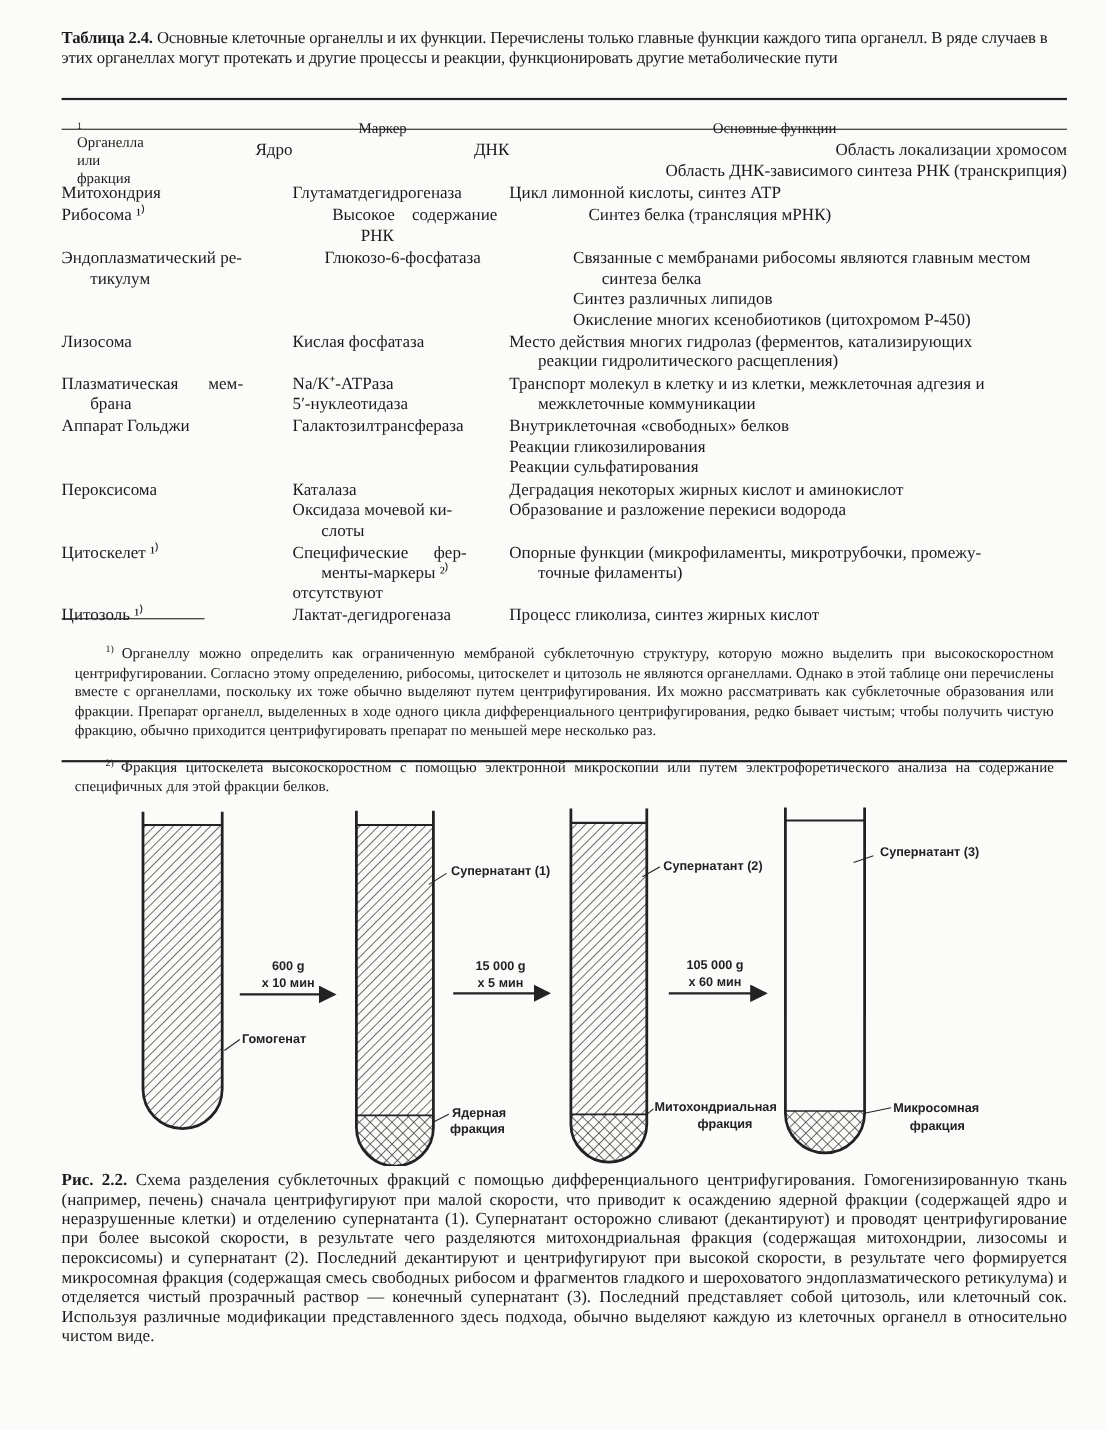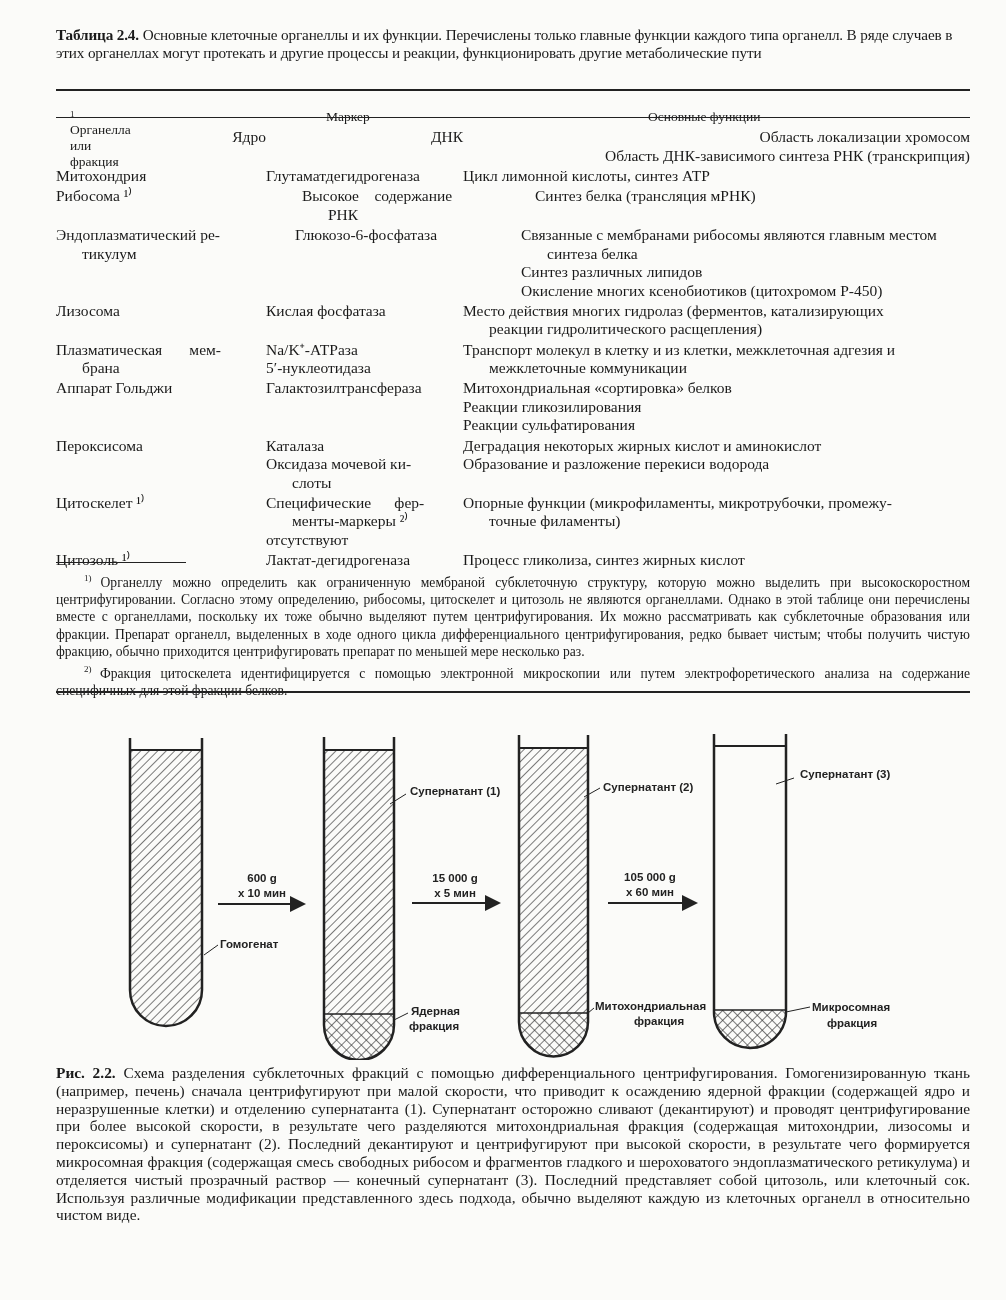--- a/index.html
+++ b/index.html
@@ -13,21 +13,21 @@
   .thead span { position: absolute; top: 13px; }
   .tbody { position: absolute; left: 56px; top: 128px; width: 914px; font-size: 15.5px; line-height: 18.6px; }
   .row { position: relative; display: flex; }
   .c1 { width: 210px; flex: none; }
   .c2 { width: 197px; flex: none; }
   .c3 { flex: 1; }
   .cell-line { display: block; }
   .ind { padding-left: 26px; }
   .fn { position: absolute; left: 56px; top: 570px; width: 914px; font-size: 13.6px; line-height: 17.4px;
         text-align: justify; }
-  .fn p { margin: 0; text-indent: 28px; }
+  .fn p { margin: 12px; text-indent: 28px; }
   sup { font-size: 9px; }
   .fig { position: absolute; left: 0; top: 720px; width: 1006px; height: 340px; }
   .figcap { position: absolute; left: 56px; top: 1064px; width: 914px; font-size: 15.4px; line-height: 17.8px;
             text-align: justify; }
   .figcap b { font-weight: bold; }
   .lbl { font-family: "Liberation Sans", sans-serif; font-size: 11.5px; font-weight: bold; fill: #222; }
 </style>
 </head>
 <body>
 
@@ -122,21 +122,21 @@
       </div>
     </div>
     <div class="row" style="margin-bottom: 1.5px;">
       <div class="c1">
         <span class="cell-line">Аппарат Гольджи</span>
       </div>
       <div class="c2">
         <span class="cell-line">Галактозилтрансфераза</span>
       </div>
       <div class="c3">
-        <span class="cell-line">Митохондриальная «сортировка» белков</span>
+        <span class="cell-line">Внутриклеточная «свободных» белков</span>
         <span class="cell-line">Реакции гликозилирования</span>
         <span class="cell-line">Реакции сульфатирования</span>
       </div>
     </div>
     <div class="row" style="margin-bottom: 1.5px;">
       <div class="c1">
         <span class="cell-line">Пероксисома</span>
       </div>
       <div class="c2">
         <span class="cell-line">Каталаза</span>
@@ -171,21 +171,21 @@
       </div>
       <div class="c3">
         <span class="cell-line">Процесс гликолиза, синтез жирных кислот</span>
       </div>
     </div>
   </div>
 <div class="rule" style="top:562px;left:56px;width:130px;height:1px;"></div>
 
 <div class="fn" id="footnotes">
     <p><sup>1) </sup><span> Органеллу можно определить как ограниченную мембраной субклеточную структуру, которую можно выделить при высокоскоростном центрифугировании. Согласно этому определению, рибосомы, цитоскелет и цитозоль не являются органеллами. Однако в этой таблице они перечислены вместе с органеллами, поскольку их тоже обычно выделяют путем центрифугирования. Их можно рассматривать как субклеточные образования или фракции. Препарат органелл, выделенных в ходе одного цикла дифференциального центрифугирования, редко бывает чистым; чтобы получить чистую фракцию, обычно приходится центрифугировать препарат по меньшей мере несколько раз.</span></p>
-    <p><sup>2) </sup><span> Фракция цитоскелета идентифицируется с помощью электронной микроскопии или путем электрофоретического анализа на содержание специфичных для этой фракции белков.</span></p>
+    <p><sup>2) </sup><span> Фракция цитоскелета высокоскоростном с помощью электронной микроскопии или путем электрофоретического анализа на содержание специфичных для этой фракции белков.</span></p>
   </div>
 <div class="rule" style="top:691px;height:2px;"></div>
 
 <svg class="fig" viewBox="0 720 1006 340" width="1006" height="340">
   <defs>
     <pattern id="hatch" patternUnits="userSpaceOnUse" width="6" height="6" patternTransform="rotate(45)">
       <line x1="0" y1="0" x2="0" y2="6" stroke="#333" stroke-width="1.3"></line>
     </pattern>
     <pattern id="cross" patternUnits="userSpaceOnUse" width="7" height="7" patternTransform="rotate(45)">
       <line x1="0" y1="0" x2="0" y2="7" stroke="#333" stroke-width="1.3"></line>

